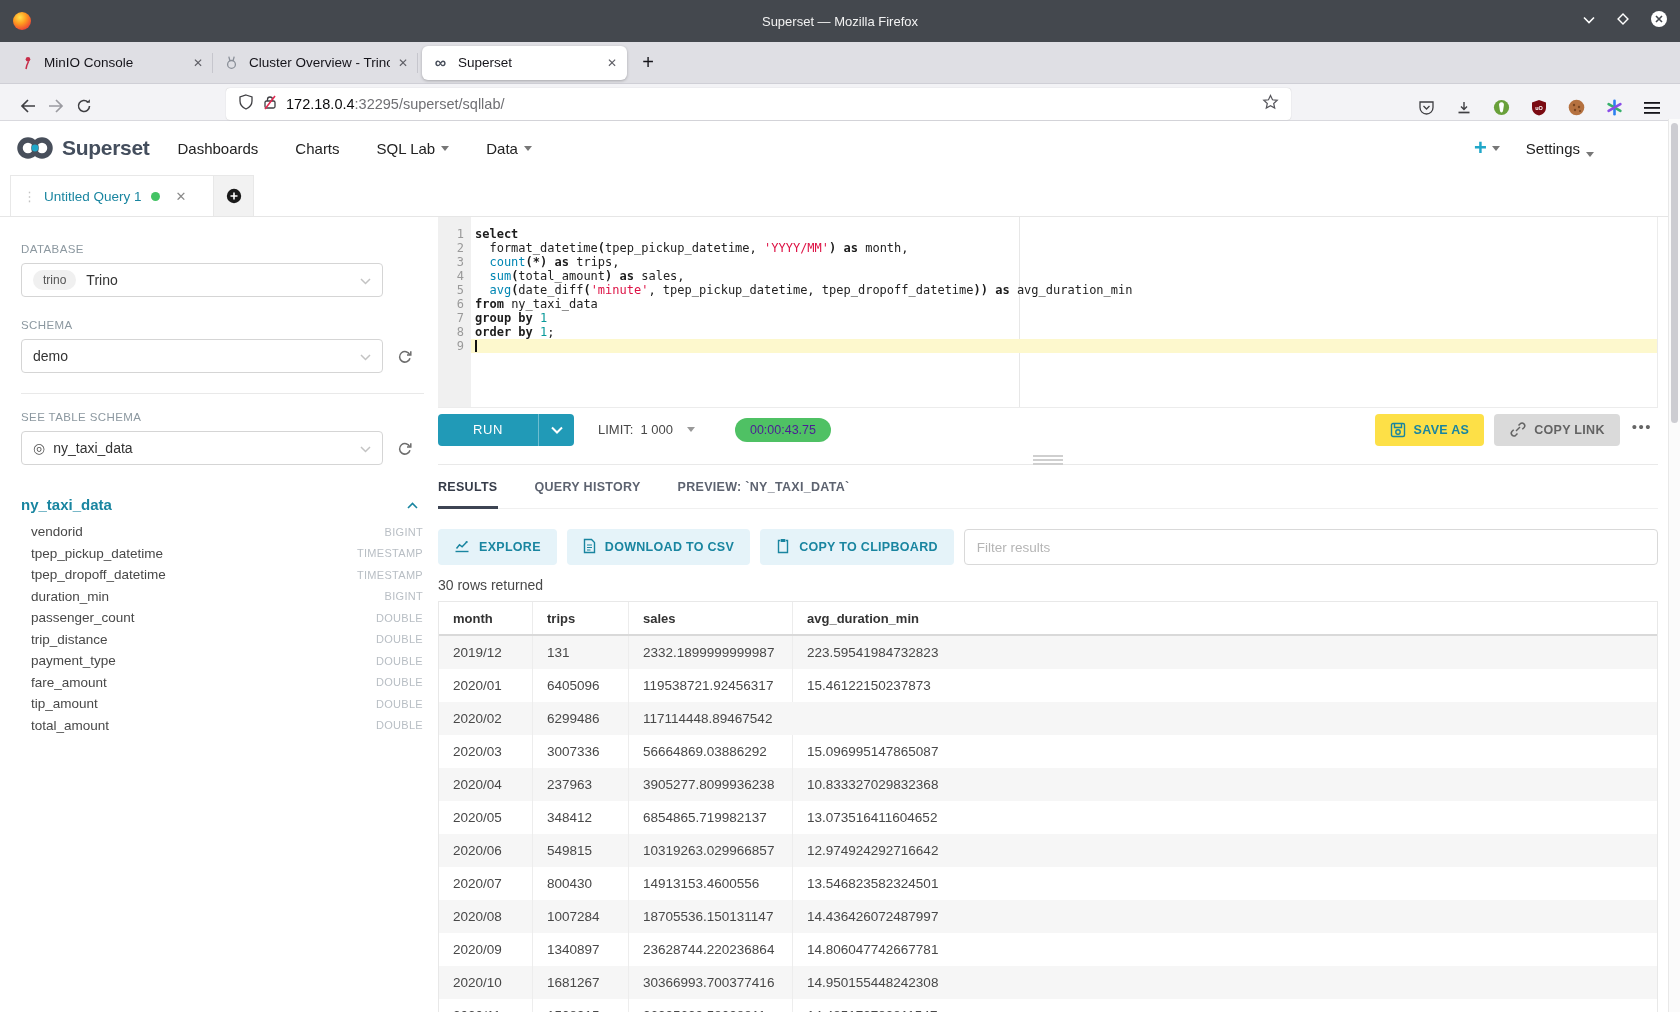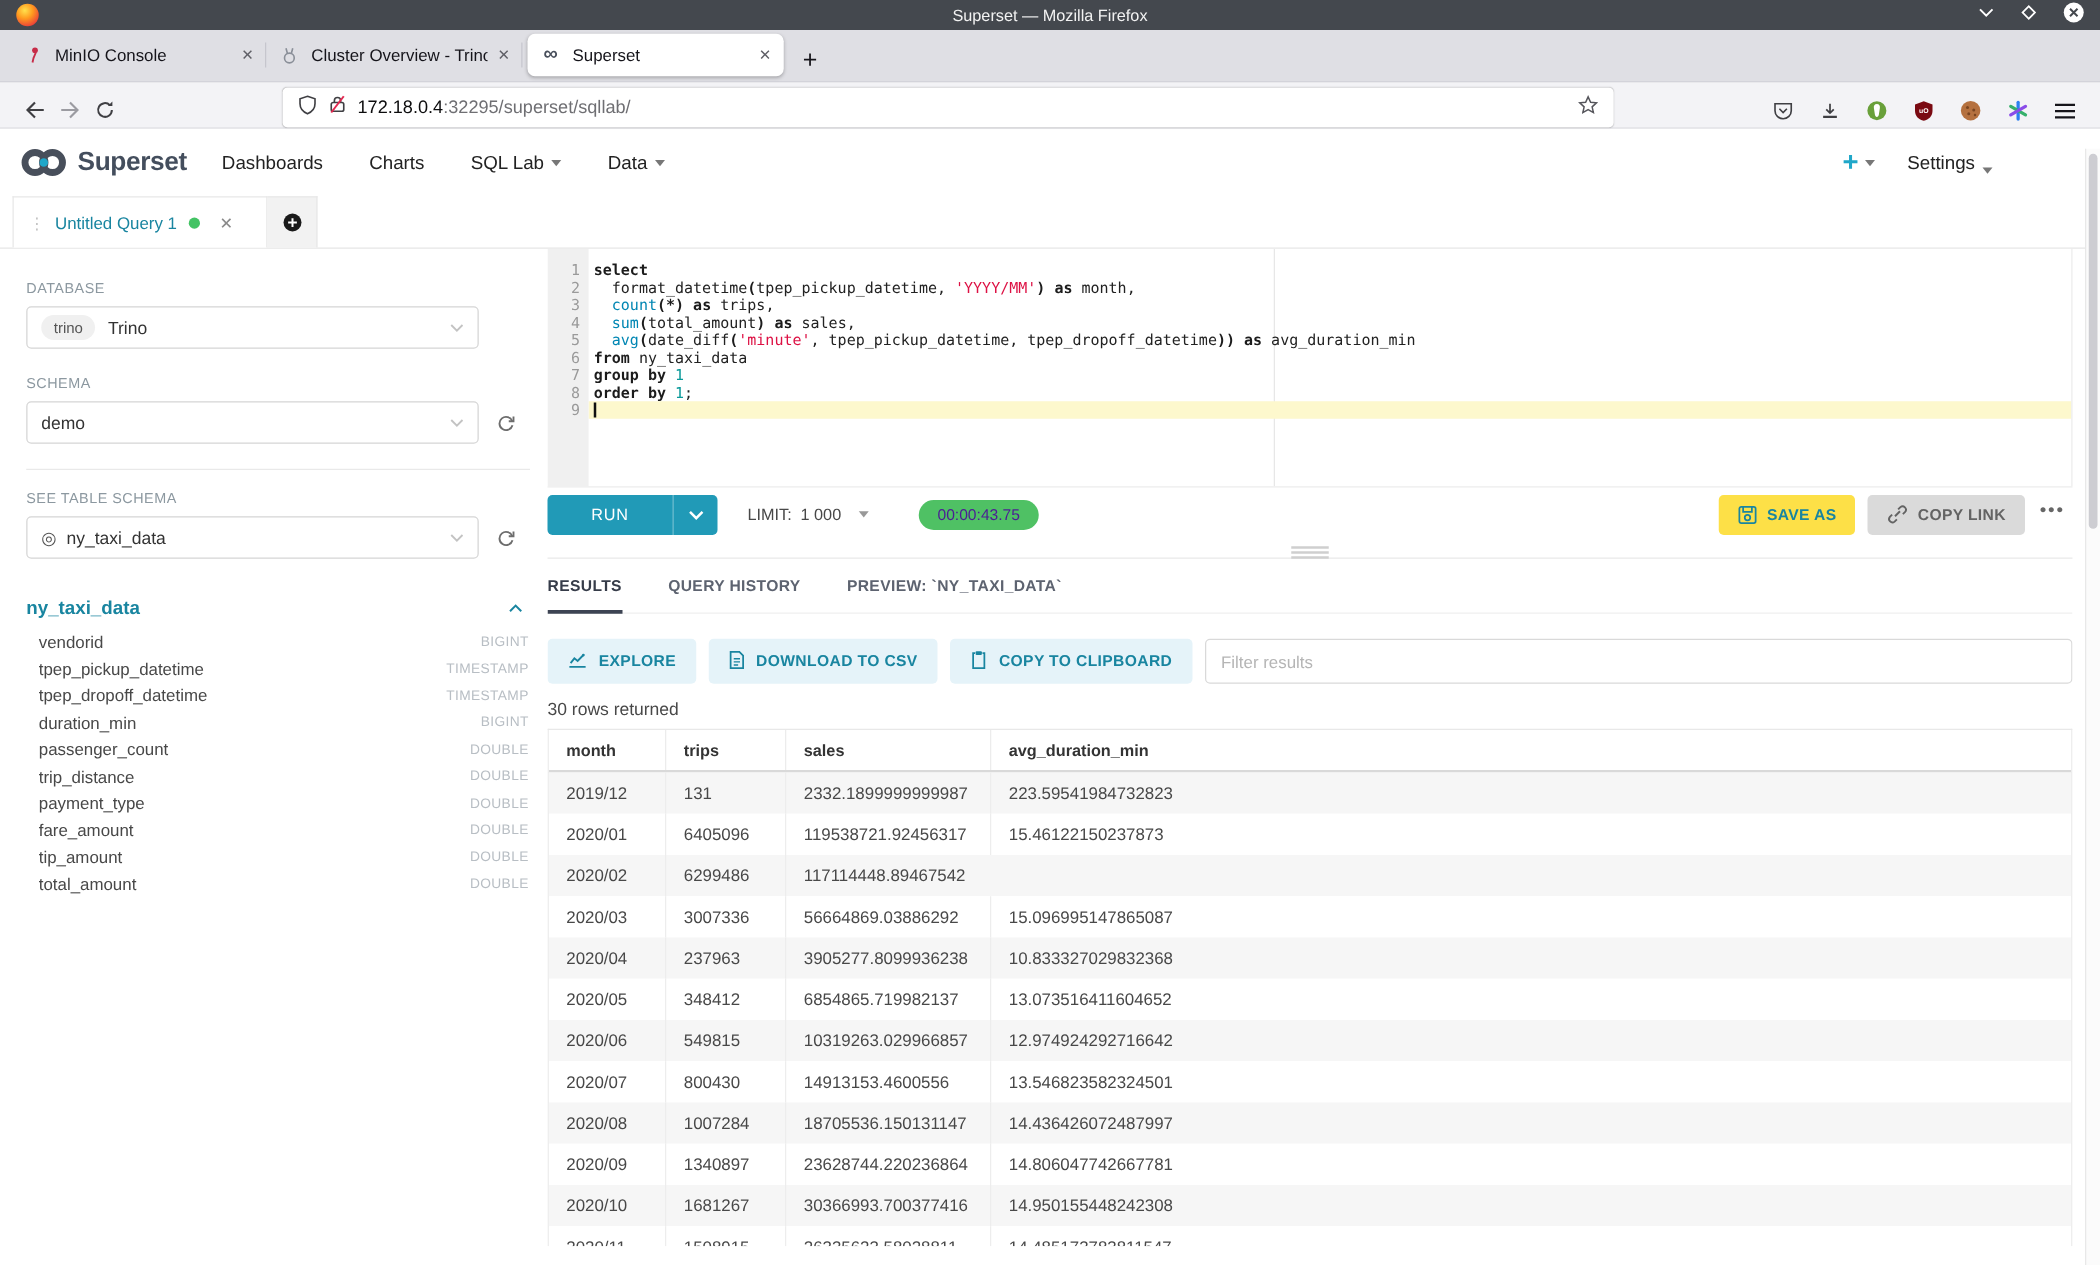--- a/index.html
+++ b/index.html
@@ -1,26 +1,26 @@
 <!DOCTYPE html>
 <html style="--accent-teal: #1985a0; --brand-blue: #20a7c9; --run-button: #219ab7; --timer-green: #4fc164; --active-line-yellow: #fdf8cd; --sql-string: #dd1144; --sql-function: #0086b3; --sql-number: #099999; --results-tab-underline: #3d4453;"><head>
 <meta charset="utf-8">
 <style>
   * { margin:0; padding:0; box-sizing:border-box; }
   html,body { width:1680px; height:1012px; overflow:hidden; background:#fff; }
   body { font-family:"Liberation Sans", sans-serif; }
   .screen { position:relative; width:1680px; height:1012px; background:#fff; overflow:hidden; }
 
   
-  .titlebar { position:relative; height:24px; background:#44484e; display:flex; align-items:center; padding:0 12px; }
+  .titlebar { position:relative; height:42px; background:#44484e; display:flex; align-items:center; padding:0 12px; }
   .fx-logo { width:20px; height:20px; }
   .win-title { position:absolute; left:0; right:0; text-align:center; color:#f2f2f2; font-size:13px; pointer-events:none; }
   .win-controls { margin-left:auto; display:flex; align-items:center; gap:20px; }
 
-  .tabstrip { height:42px; background:#dfdfe4; border-bottom:1px solid #cfcfd6; display:flex; align-items:flex-end; padding-left:8px; }
+  .tabstrip { height:42px; background:#dfdfe4; border-bottom:1px solid #cfcfd6; display:flex; align-items:center; padding-left:8px; }
   .btab { position:relative; width:205px; height:42px; display:flex; align-items:center; padding:0 10px; font-size:13.5px; color:#15141a; cursor:default; }
   .btab:not(.active):after { content:""; position:absolute; right:0; top:11px; height:20px; width:1px; background:#c6c6cd; }
   .btab.active { background:#fff; height:34px; border-radius:6px; margin:0 4px; box-shadow:0 1px 3px rgba(0,0,0,.25); }
   .btab .fav { width:17px; height:17px; display:flex; align-items:center; justify-content:center; margin-right:9px; flex:none; }
   .btab-label { flex:1; overflow:hidden; white-space:nowrap; }
   .btab-close { color:#5f5f66; font-size:12px; margin-left:8px; }
   .newtab-btn { width:34px; height:34px; display:grid; place-items:center; font-size:20px; color:#15141a; }
 
   .urlrow { height:37px; background:#f3f3f6; border-bottom:1px solid #d9d9de; display:flex; align-items:flex-end; padding:0 14px; }
   .navic { display:grid; place-items:center; width:28px; height:28px; }

